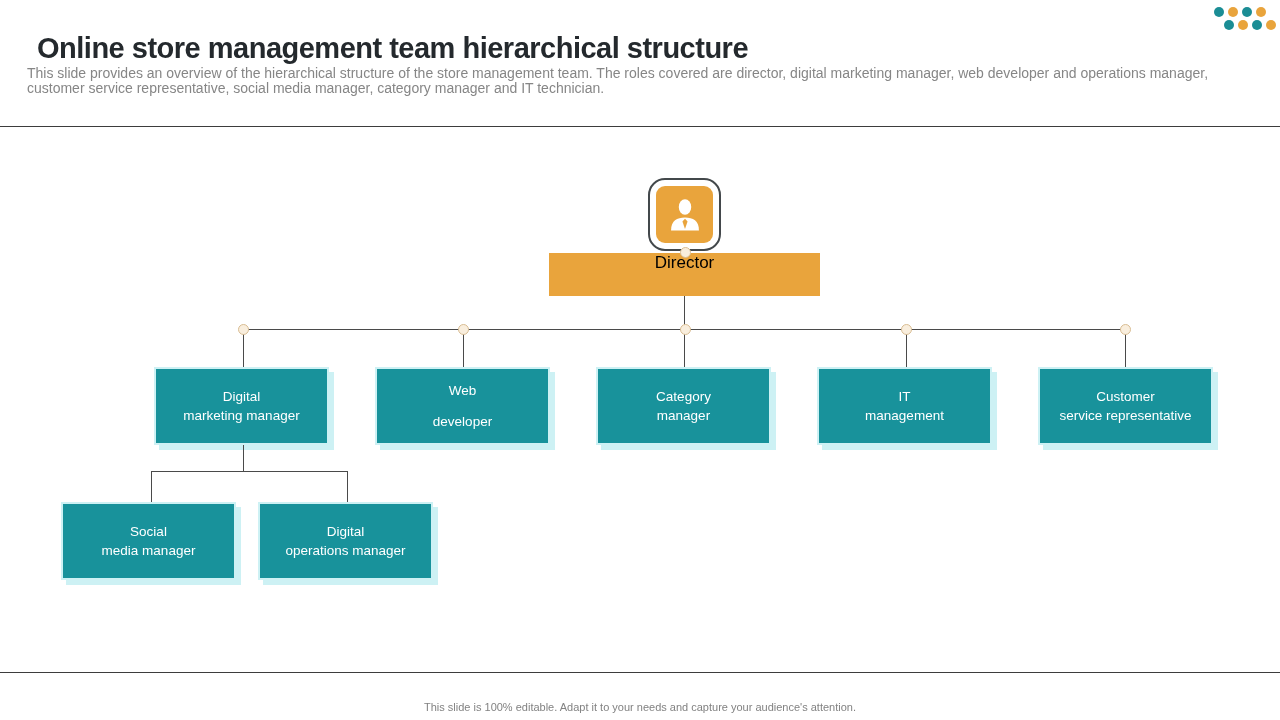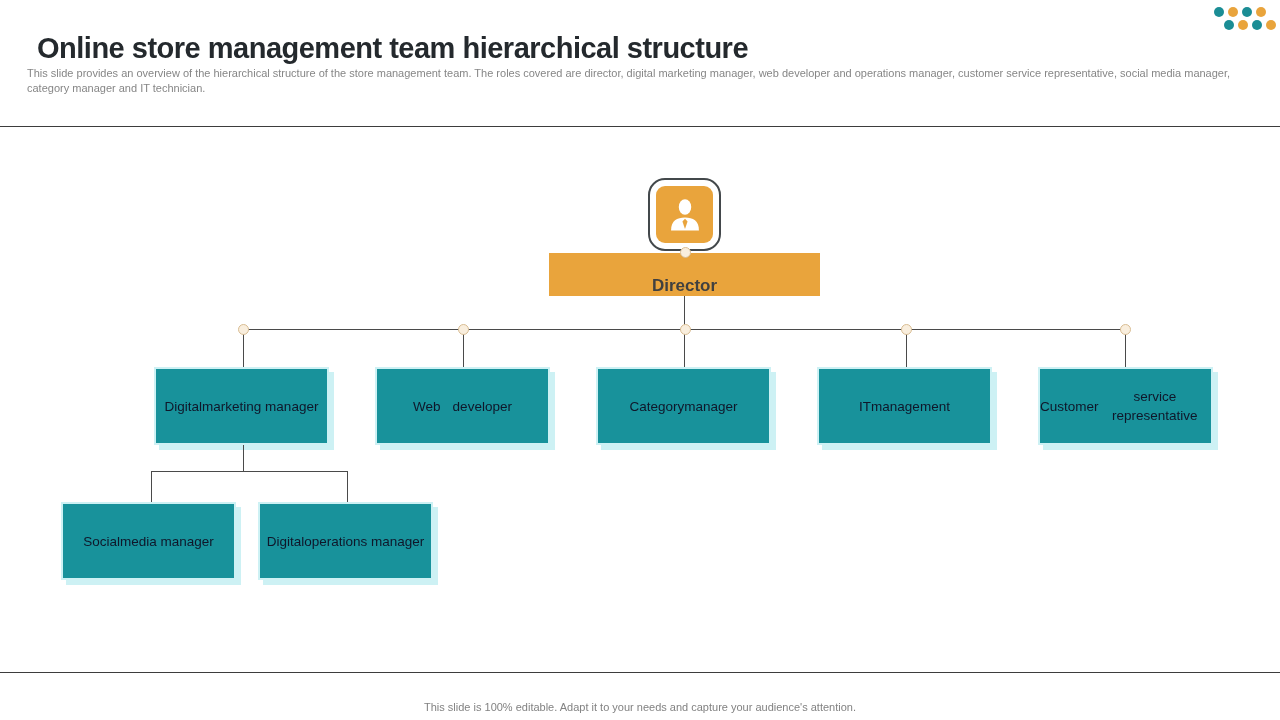--- a/index.html
+++ b/index.html
@@ -22,21 +22,21 @@
     font-weight: bold;
     letter-spacing: -0.5px;
     color: #24292d;
   }
   .subtitle {
     position: absolute;
     left: 27px;
     top: 66px;
     margin: 0;
     width: 1230px;
-    font-size: 11px;
+    font-size: 14px;
     line-height: 14.5px;
     color: #868686;
   }
   .divider {
     position: absolute;
     left: 0;
     width: 1280px;
     height: 1px;
     background: #3d3d3d;
   }
@@ -77,38 +77,38 @@
     background: #f9eedd;
     border: 1px solid #d9bd93;
     z-index: 4;
   }
 
   .director-bar {
     position: absolute;
     left: 549px; top: 253px;
     width: 271px; height: 43px;
     background: #e9a43c;
-    color: #404040;
-    font-size: 17px; font-weight: bold;
-    display: flex; align-items: flex-end; justify-content: center;
+    color: #000000;
+    font-size: 17px; font-weight: normal;
+    display: flex; align-items: flex-start; justify-content: center;
     z-index: 2;
   }
 
   .line { position: absolute; background: #4a4a4a; }
   .line.v { width: 1px; }
   .line.h { height: 1px; }
 
   .node {
     position: absolute;
     width: 171px; height: 74px;
     background: #18929b;
     border: 2px solid #cdf1f4;
     box-shadow: 5px 5px 0 0 #cdf1f4;
-    color: #0f172a;
-    display: flex; flex-direction: row;
+    color: #ffffff;
+    display: flex; flex-direction: column;
     align-items: center; justify-content: center;
     text-align: center;
     font-size: 13.5px;
     line-height: 19px;
   }
   .node span { display: block; }
   .lv1 { top: 367px; }
   .lv2 { top: 502px; }
 
   

